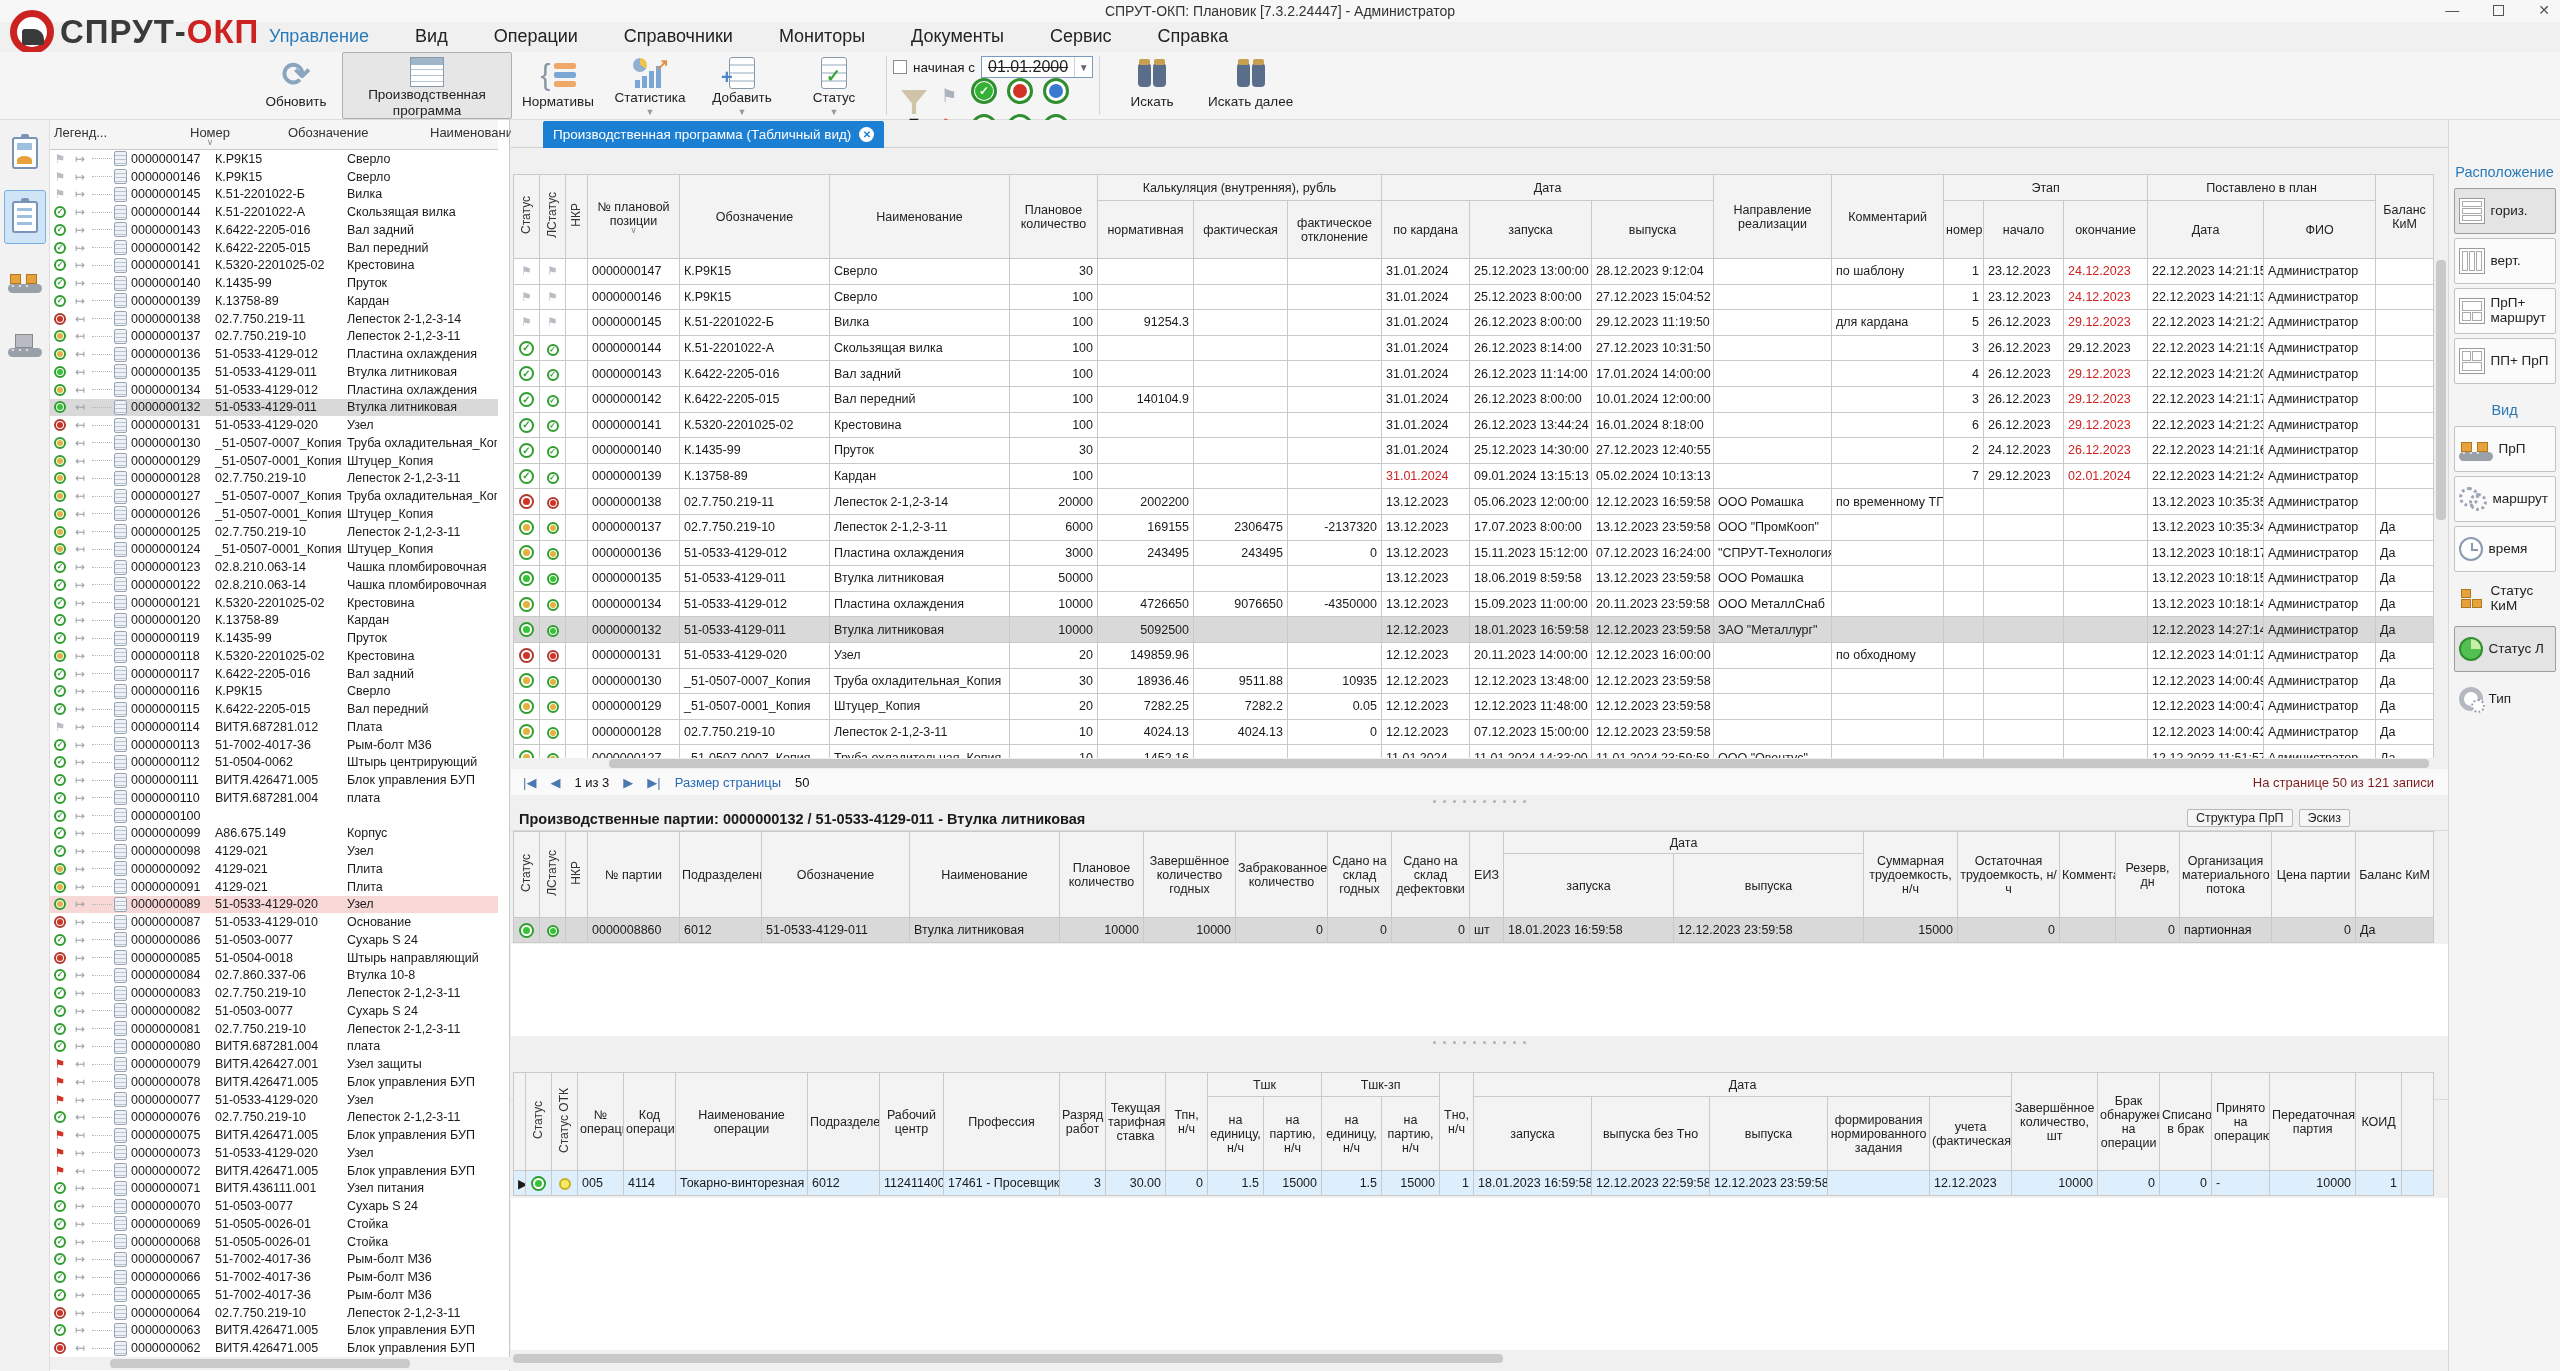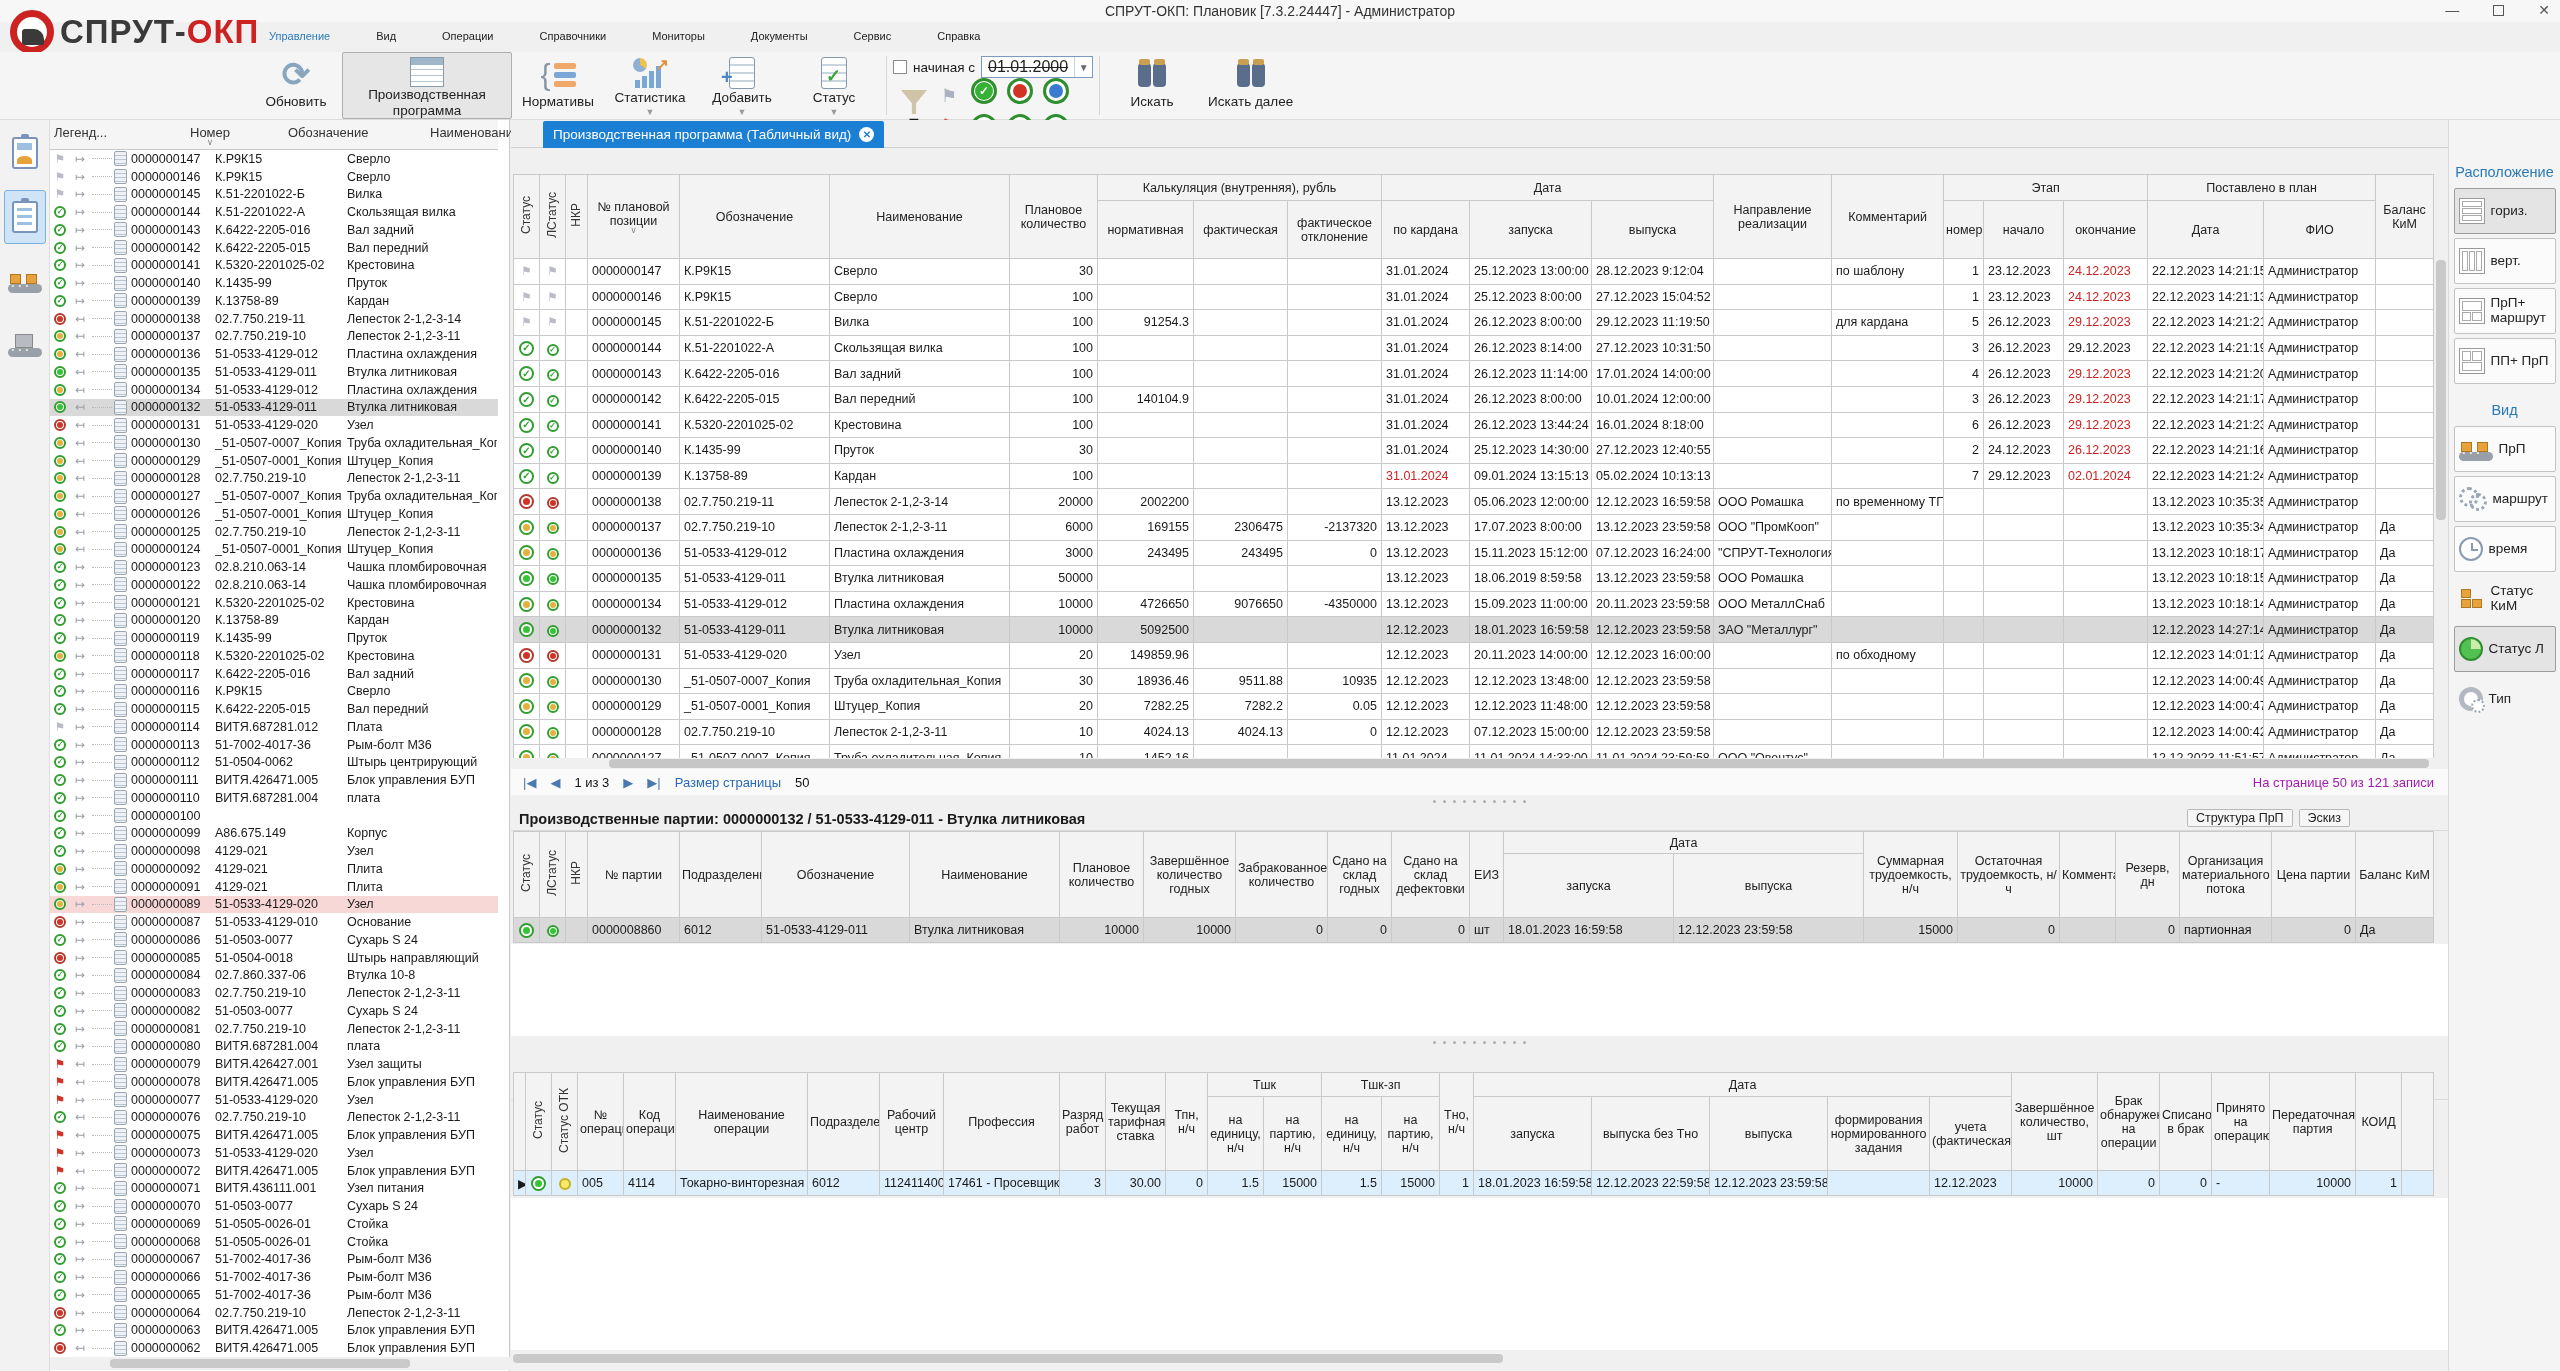--- a/index.html
+++ b/index.html
@@ -14,21 +14,21 @@
   #win-controls { right:10px; top:2px; display:flex; gap:34px; color:#555; font-size:14px; }
   #win-controls span { cursor:default; }
   .maxbox { display:inline-block; width:11px; height:11px; border:1.5px solid #555; margin-top:3px; }
 
   
   #logo { left:10px; top:6px; width:250px; height:52px; display:flex; align-items:center; gap:6px; }
   .logo-ring { width:44px; height:44px; border:7px solid #cc2222; border-radius:50%; position:relative; background:#fff; }
   .logo-ring::after { content:""; position:absolute; left:5px; top:12px; width:22px; height:16px; background:#3a3a3a; border-radius:3px 10px 2px 2px; }
   .logo-text { font-size:33px; font-weight:bold; letter-spacing:1px; color:#3a3a3a; }
   .logo-text b { color:#cc2222; }
-  #menubar { left:265px; top:22px; height:28px; display:flex; gap:38px; align-items:center; font-size:11px; }
+  #menubar { left:265px; top:22px; height:28px; display:flex; gap:38px; align-items:center; font-size:18px; }
   .menu-item { color:#222; cursor:default; padding:3px 4px; }
   .menu-item.active { color:#2a7ab8; }
 
   
   #toolbar { left:0; top:52px; width:2560px; height:68px; background:#f5f5f5; border-bottom:1px solid #dcdcdc; display:flex; align-items:stretch; }
   #toolbar-spacer { width:250px; }
   .tbtn { display:flex; flex-direction:column; align-items:center; justify-content:flex-start; padding:4px 10px 2px; min-width:92px; font-size:13.5px; color:#222; text-align:center; line-height:1.15; }
   .tbtn .ticon { height:38px; display:flex; align-items:center; justify-content:center; }
   .tbtn.pressed { background:#e6e6e6; border:1px solid #aeaeae; border-radius:2px; }
   .tbtn .drop { color:#9a9a9a; font-size:9px; margin-top:1px; }
@@ -142,21 +142,21 @@
   #plan-info-btn { position:absolute; right:98px; top:2px; }
   #plan-table { left:2px; top:54px; }
   #plan-vscroll { left:1924px; top:54px; width:12px; height:700px; background:#f0f0f0; }
   #plan-vscroll .thumb { left:1px; top:86px; width:10px; height:260px; background:#c9c9c9; border-radius:4px; }
   #plan-hscroll { left:2px; top:638px; width:1922px; height:11px; background:#f0f0f0; }
   #plan-hscroll .thumb { left:96px; top:1px; width:1820px; height:9px; background:#c6c6c6; border-radius:4px; }
   #pager { left:0; top:649px; width:1937px; height:26px; background:#fafafa; display:flex; align-items:center; gap:14px; padding-left:12px; font-size:13px; }
   .pg-arrow { color:#4a78b0; font-size:13px; }
   .pg-label { color:#111; }
   .pg-size { color:#2a6ab8; }
-  #records-info { position:absolute; right:14px; color:#a21caf; }
+  #records-info { position:absolute; right:14px; color:#7f1d1d; }
   .splitter { width:1937px; height:12px; display:flex; align-items:center; justify-content:center; gap:7px; }
   .splitter i { width:3px; height:3px; border-radius:50%; background:#b0b0b0; }
 
   #batch-title { left:0; top:687px; width:1937px; height:24px; }
   #batch-btns { position:absolute; right:98px; top:2px; display:flex; gap:6px; }
   #batch-table { left:2px; top:711px; }
   #batch-empty { left:0; top:824px; width:1937px; height:92px; background:#fff; border-top:none; }
 
   #route-title { left:0; top:956px; width:1937px; height:24px; }
   #route-btn { position:absolute; right:98px; top:2px; }

